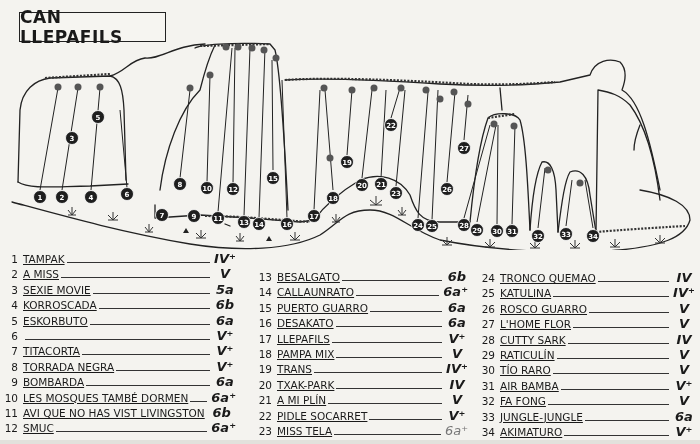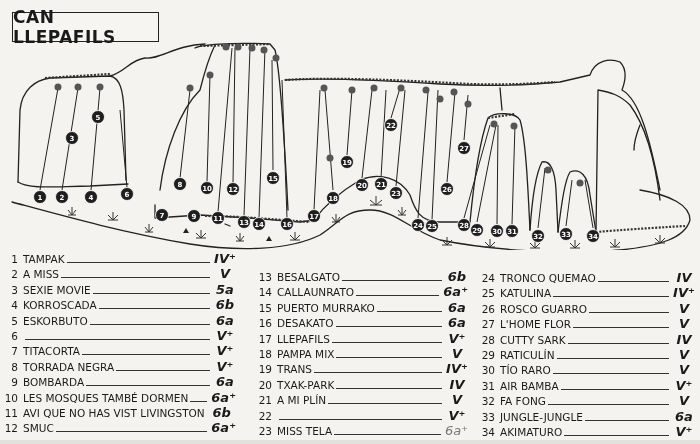--- a/index.html
+++ b/index.html
@@ -4,35 +4,35 @@
 <style>
   html, body { margin:0; padding:0; }
   body {
     width:700px; height:444px; overflow:hidden;
     background:#f4f3ef;
     font-family:"DejaVu Sans", "Liberation Sans", sans-serif;
     color:#1a1a1a;
     position:relative;
   }
   .title-box {
-    position:absolute; left:12px; top:12px;
+    position:absolute; left:19px; top:12px;
     width:145px; height:28px;
     border:1.5px solid #222;
     display:flex; align-items:center; justify-content:center;
     font-weight:bold; font-size:17px; letter-spacing:0.5px;
     background:#f6f5f1;
   }
   svg.topo { position:absolute; left:0; top:0; }
   .legend { position:absolute; top:251px; font-size:10.5px; line-height:15.4px; }
   .legend.c1 { left:4px; width:232px; }
   .legend.c2 { left:258px; width:210px; top:269px; }
   .legend.c3 { left:481px; width:214px; top:270px; }
   .route { display:flex; align-items:baseline; white-space:nowrap; height:15.4px; }
   .route .num { width:14px; text-align:right; margin-right:5px; }
-  .route .name { flex:0 0 auto; }
+  .route .name { flex:0 0 auto;text-decoration:underline; }
   .route .lead { flex:1 1 auto; border-bottom:1px solid #333; margin:0 4px 3px 2px; min-width:4px; }
   .route .grade { font-style:italic; font-weight:bold; font-size:13px; min-width:22px; text-align:center; }
   .route .grade.faint { color:#777; font-weight:normal; }
   .scan-band { position:absolute; left:0; top:440px; width:700px; height:4px; background:#e2e1dc; }
   .badge-text { font-family:"DejaVu Sans", sans-serif; font-size:7px; font-weight:bold; fill:#fff; text-anchor:middle; dominant-baseline:central; }
 </style>
 </head>
 <body>
 
 <svg class="topo" width="700" height="250" viewBox="0 0 700 250">
@@ -377,21 +377,21 @@
       <span class="grade">6b</span>
     </div>
     <div class="route">
       <span class="num">14</span>
       <span class="name">CALLAUNRATO</span>
       <span class="lead"></span>
       <span class="grade">6a⁺</span>
     </div>
     <div class="route">
       <span class="num">15</span>
-      <span class="name">PUERTO MURRAKO</span>
+      <span class="name">PUERTO GUARRO</span>
       <span class="lead"></span>
       <span class="grade">6a</span>
     </div>
     <div class="route">
       <span class="num">16</span>
       <span class="name">DESAKATO</span>
       <span class="lead"></span>
       <span class="grade">6a</span>
     </div>
     <div class="route">
@@ -419,20 +419,21 @@
       <span class="grade">IV</span>
     </div>
     <div class="route">
       <span class="num">21</span>
       <span class="name">A MI PLÍN</span>
       <span class="lead"></span>
       <span class="grade">V</span>
     </div>
     <div class="route">
       <span class="num">22</span>
+      <span class="name">PIDLE SOCARRET</span>
       <span class="lead"></span>
       <span class="grade">V⁺</span>
     </div>
     <div class="route">
       <span class="num">23</span>
       <span class="name">MISS TELA</span>
       <span class="lead"></span>
       <span class="grade faint">6a⁺</span>
     </div>
   </div>

